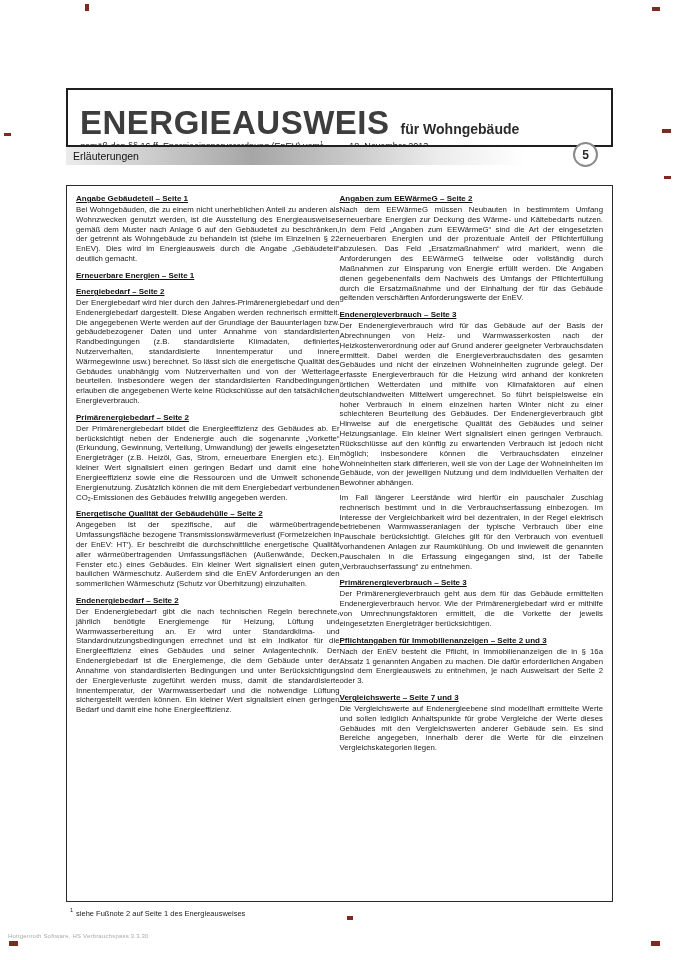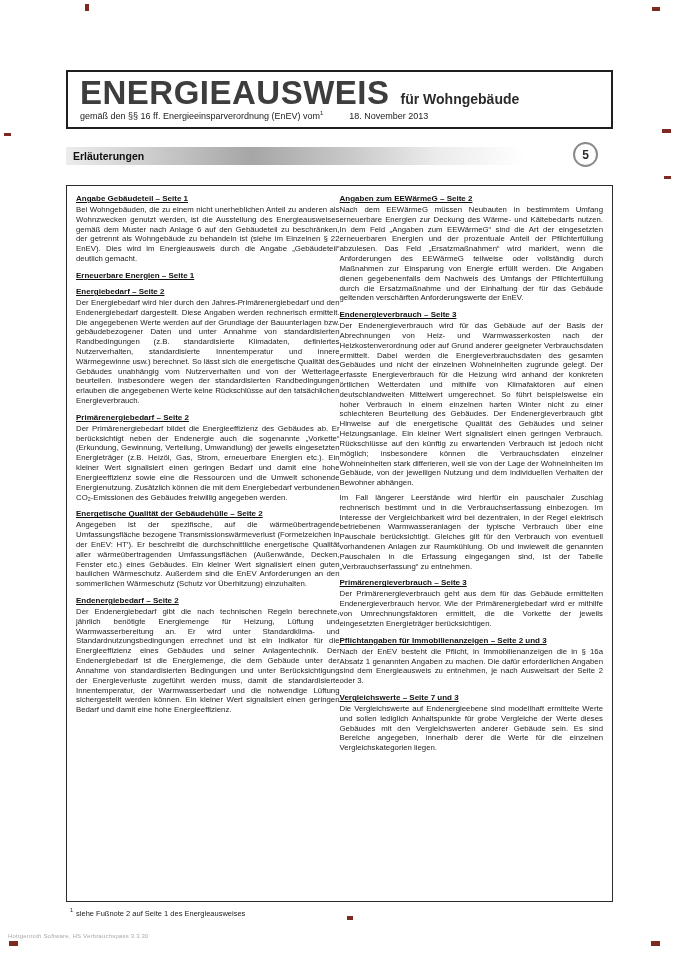--- a/index.html
+++ b/index.html
@@ -10,41 +10,41 @@
     font-family: "Liberation Sans", sans-serif;
     color: #1a1a1a;
     overflow: hidden;
   }
 
   
   .crop-mark { position: absolute; background: #7c2a22; }
 
   
   .header-box {
-    position: absolute; left: 66px; top: 70px; width: 547px; height: 59px;
+    position: absolute; left: 66px; top: 88px; width: 547px; height: 59px;
     border: 2px solid #1f1f1f; box-sizing: border-box;
-    padding: 4px 12px 5px 12px; background: #fff;
+    padding: 16px 12px 5px 12px; background: #fff;
   }
   .title-row { display: flex; align-items: baseline; }
   .main-title {
     font-size: 33px; font-weight: bold; color: #3d3d3d;
     letter-spacing: 0.5px; line-height: 1.0; white-space: nowrap;
   }
   .sub-title { font-size: 14px; font-weight: bold; color: #2b2b2b; margin-left: 11px; white-space: nowrap; }
   .law-row { font-size: 9px; color: #222; margin-top: 1px; display: flex; align-items: baseline; }
   .law-row sup { font-size: 6px; }
   .law-date { margin-left: 26px; }
 
   
   .section-bar {
     position: absolute; left: 66px; top: 147px; width: 547px; height: 18px;
     background: linear-gradient(90deg, #ececec 0%, #d4d4d4 12%, #a6a6a6 34%, #c9c9c9 52%, #ececec 68%, #ffffff 84%);
     display: flex; align-items: center;
   }
-  .section-title { font-size: 10.5px; font-weight: bold; color: #111; padding-left: 7px; }
+  .section-title { font-size: 10.5px; font-weight: normal; color: #111; padding-left: 7px; }
 
   .page-circle {
     position: absolute; left: 573px; top: 142px; width: 25px; height: 25px;
     border: 2.5px solid #8a8a8a; border-radius: 50%; box-sizing: border-box;
     background: #fff; display: flex; align-items: center; justify-content: center;
     font-size: 12px; font-weight: bold; color: #2a2a2a;
   }
 
   
   .content-box {

